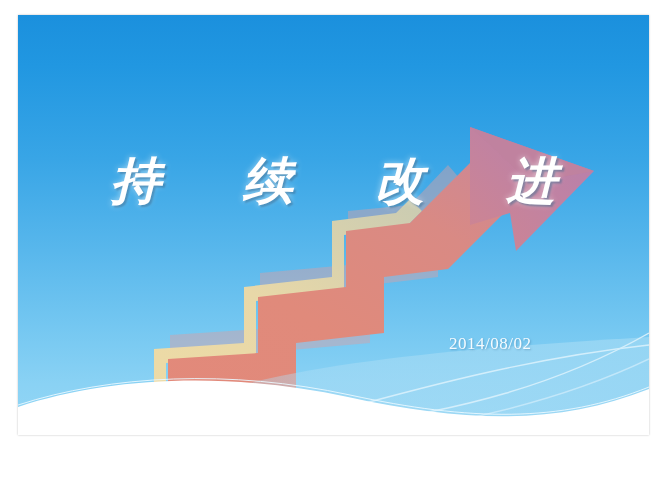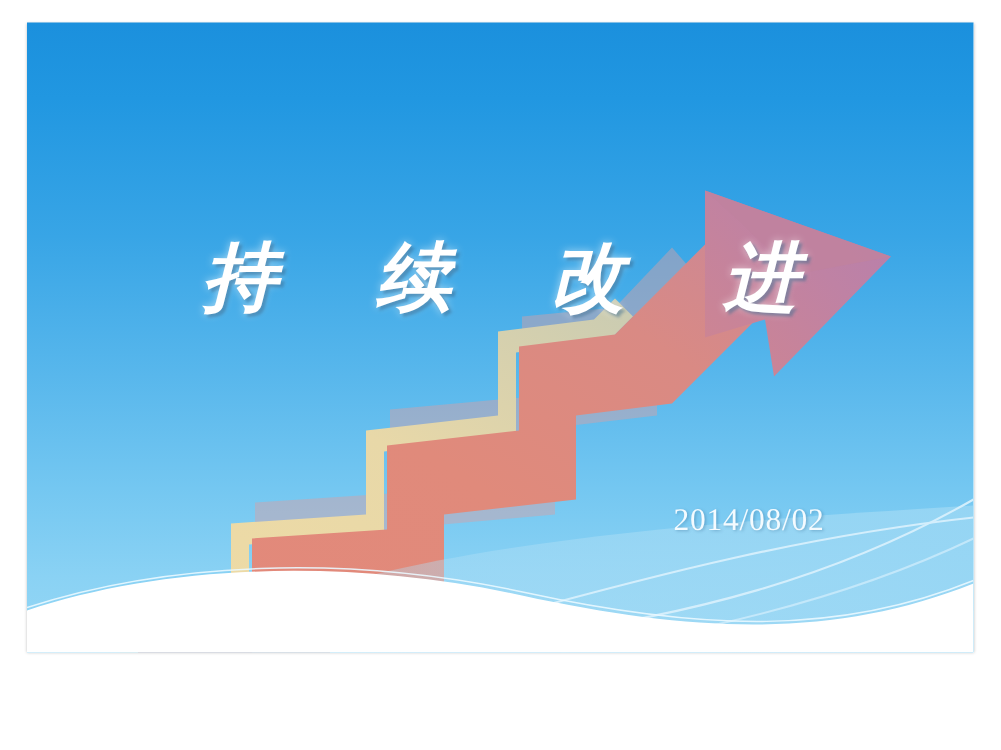--- a/index.html
+++ b/index.html
@@ -36,39 +36,39 @@
   
   #title-block{
     position:absolute;
     left:0; top:160px;
     width:667px;
     text-align:center;
     pointer-events:none;
   }
   #slide-title{
     display:inline-block;
-    font-family:Liberation Sans, sans-serif;
+    font-family:Liberation Mono, monospace;
     font-style:italic;
     font-weight:bold;
     font-size:50px;
     line-height:1;
     letter-spacing:26px;
     color:#ffffff;
     text-shadow:
        2px 2px 2px rgba(40,90,130,0.45),
        0 0 6px rgba(255,255,255,0.55);
     padding-left:26px;
   }
 
   
   #date-block{
     position:absolute;
     left:449px; top:334px;
     font-family:"Liberation Serif", serif;
-    font-size:21px;
+    font-size:17px;
     letter-spacing:0.5px;
     color:#f4fbff;
     text-shadow:1px 1px 2px rgba(40,90,130,0.35);
     white-space:nowrap;
   }
 </style>
 </head>
 <body>
 
 <div id="slide-root">

